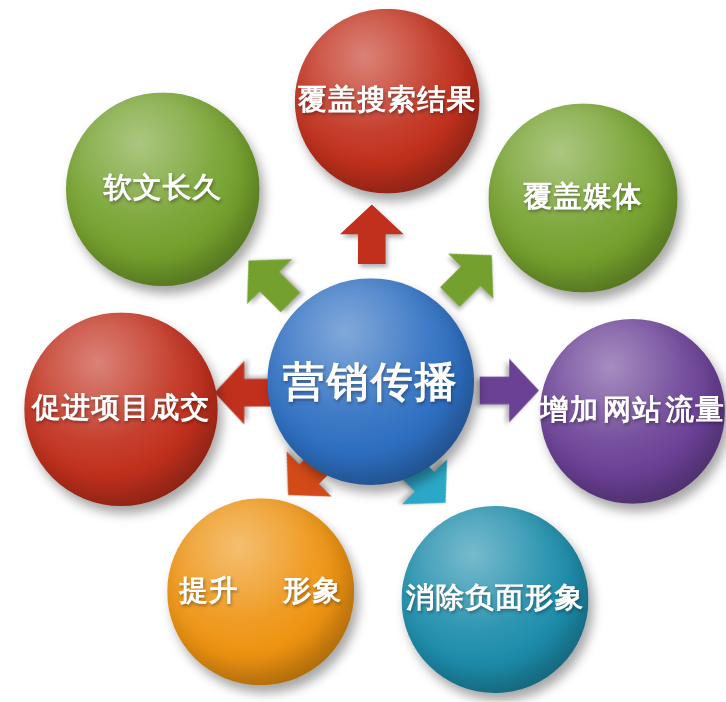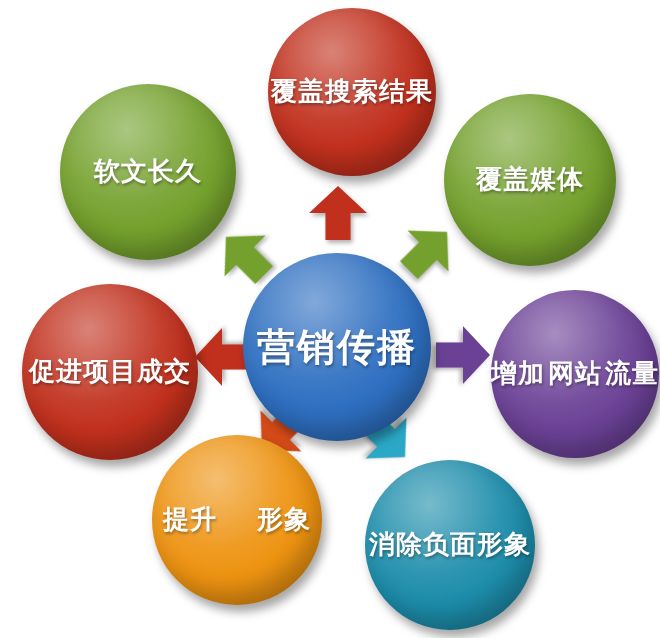--- a/index.html
+++ b/index.html
@@ -65,21 +65,21 @@
   <span class="line">网站</span>
   <span class="line">流量</span>
 </div>
 
 <div class="circle sat" style="left: 365px; top: 460px; width: 170px; height: 170px; background-color: rgb(29, 141, 171);">
   <span class="line">消除</span>
   <span class="line">负面</span>
   <span class="line">形象</span>
 </div>
 
-<div class="circle sat" style="left: 152px; top: 435px; width: 170px; height: 170px; background-color: rgb(238, 147, 17); gap: 40px;">
+<div class="circle sat" style="left: 152px; top: 453px; width: 170px; height: 170px; background-color: rgb(238, 147, 17); gap: 40px;">
   <span class="line">提升</span>
   <span class="line">形象</span>
 </div>
 
 <div class="circle sat" style="left: 22px; top: 284px; width: 176px; height: 176px; background-color: rgb(193, 48, 29);">
   <span class="line">促进</span>
   <span class="line">项目</span>
   <span class="line">成交</span>
 </div>
 

